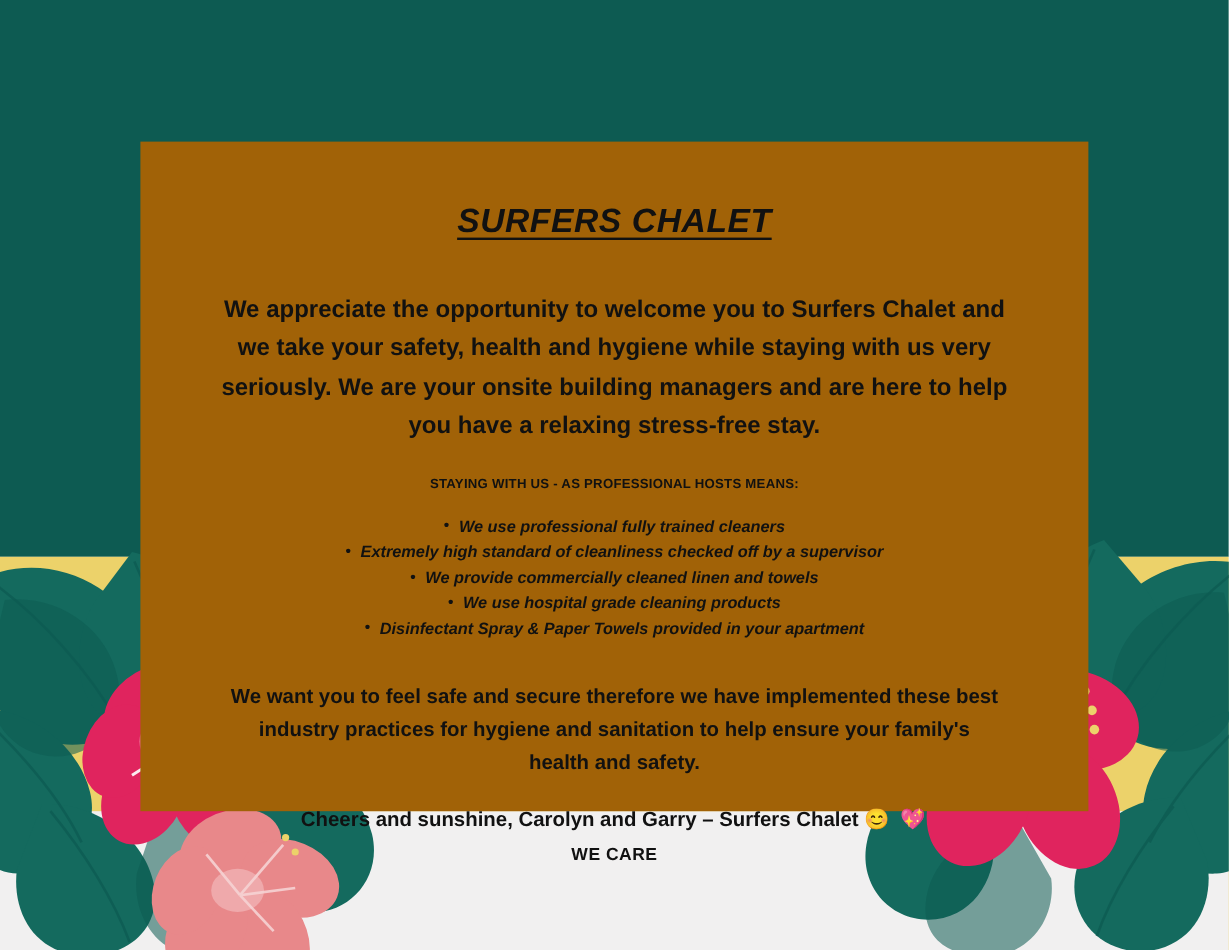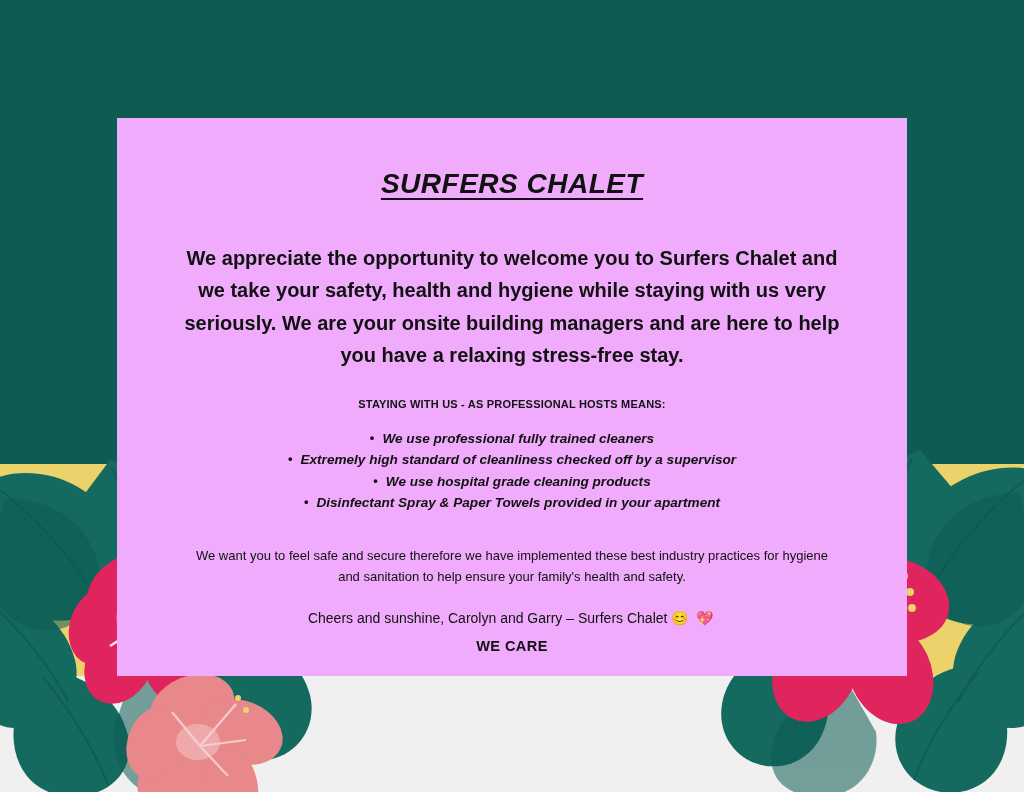--- a/index.html
+++ b/index.html
@@ -66,21 +66,21 @@
     height: 360px;
   }
 
   
   .card {
     position: absolute;
     left: 117px;
     top: 118px;
     width: 790px;
     height: 558px;
-    background: #f0abfc;
+    background: #a16207;
     box-sizing: border-box;
     padding: 34px 54px 20px 54px;
     text-align: center;
   }
 
   .title {
     font-family: "Liberation Sans", sans-serif;
     font-size: 28px;
     font-weight: bold;
     font-style: italic;
@@ -127,30 +127,30 @@
     margin-right: 8px;
     font-style: normal;
     font-weight: bold;
     font-size: 13px;
     vertical-align: 1px;
   }
 
   .closing {
     margin: 32px auto 0 auto;
     width: 640px;
-    font-size: 13px;
-    font-weight: normal;
+    font-size: 17px;
+    font-weight: bold;
     line-height: 1.62;
     color: #111111;
   }
 
   .signoff {
     margin: 22px 0 0 0;
-    font-size: 14px;
-    font-weight: normal;
+    font-size: 17px;
+    font-weight: bold;
     color: #111111;
   }
   .signoff .emoji {
     font-style: normal;
     letter-spacing: 2px;
   }
 
   .tagline {
     margin: 12px 0 0 0;
     font-size: 14.6px;
@@ -293,20 +293,21 @@
 
     <h1 class="title">SURFERS CHALET</h1>
 
     <p class="intro">We appreciate the opportunity to welcome you to Surfers Chalet and we take your safety, health and hygiene while staying with us very seriously. We are your onsite building managers and are here to help you have a relaxing stress-free stay.</p>
 
     <p class="subhead">STAYING WITH US - AS PROFESSIONAL HOSTS MEANS:</p>
 
     <ul class="bullets">
       <li><span class="dot">•</span><span>We use professional fully trained cleaners</span></li>
       <li><span class="dot">•</span><span>Extremely high standard of cleanliness checked off by a supervisor</span></li>
+      <li><span class="dot">•</span><span>We provide commercially cleaned linen and towels</span></li>
       <li><span class="dot">•</span><span>We use hospital grade cleaning products</span></li>
       <li><span class="dot">•</span><span>Disinfectant Spray &amp; Paper Towels provided in your apartment</span></li>
     </ul>
 
     <p class="closing">We want you to feel safe and secure therefore we have implemented these best industry practices for hygiene and sanitation to help ensure your family's health and safety.</p>
 
     <p class="signoff">
       <span>Cheers and sunshine, Carolyn and Garry – Surfers Chalet</span>
       <span class="emoji">😊 💖</span>
     </p>

